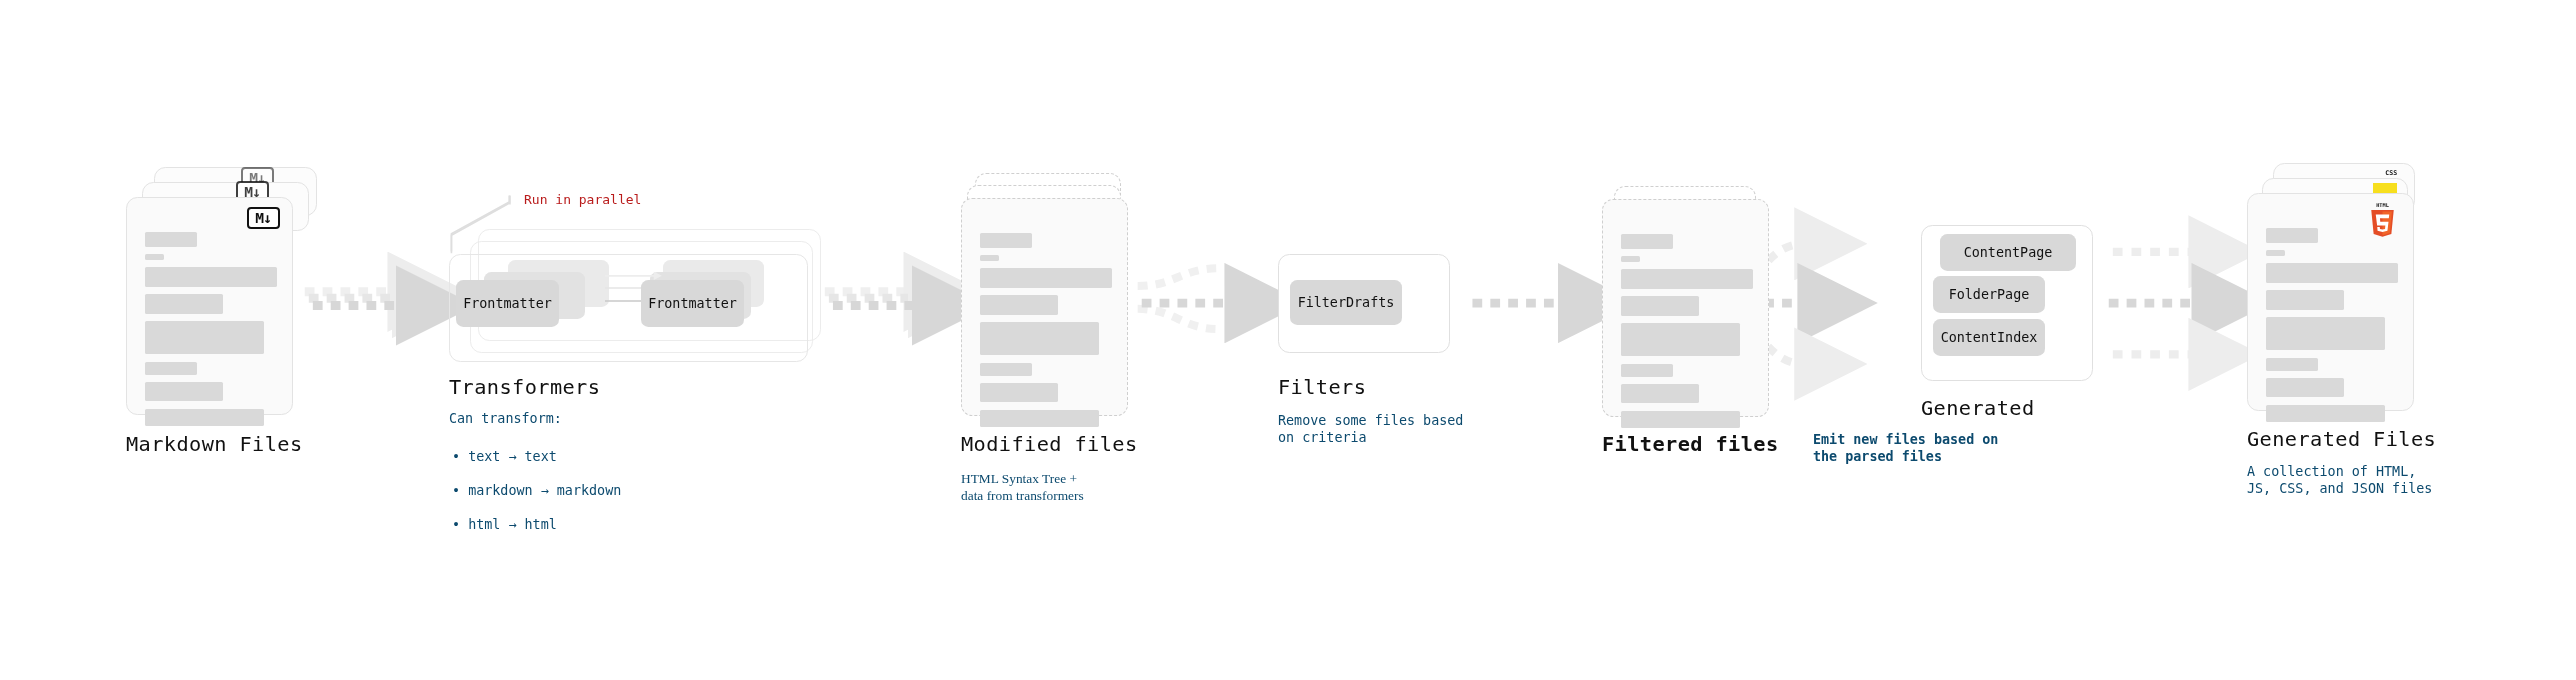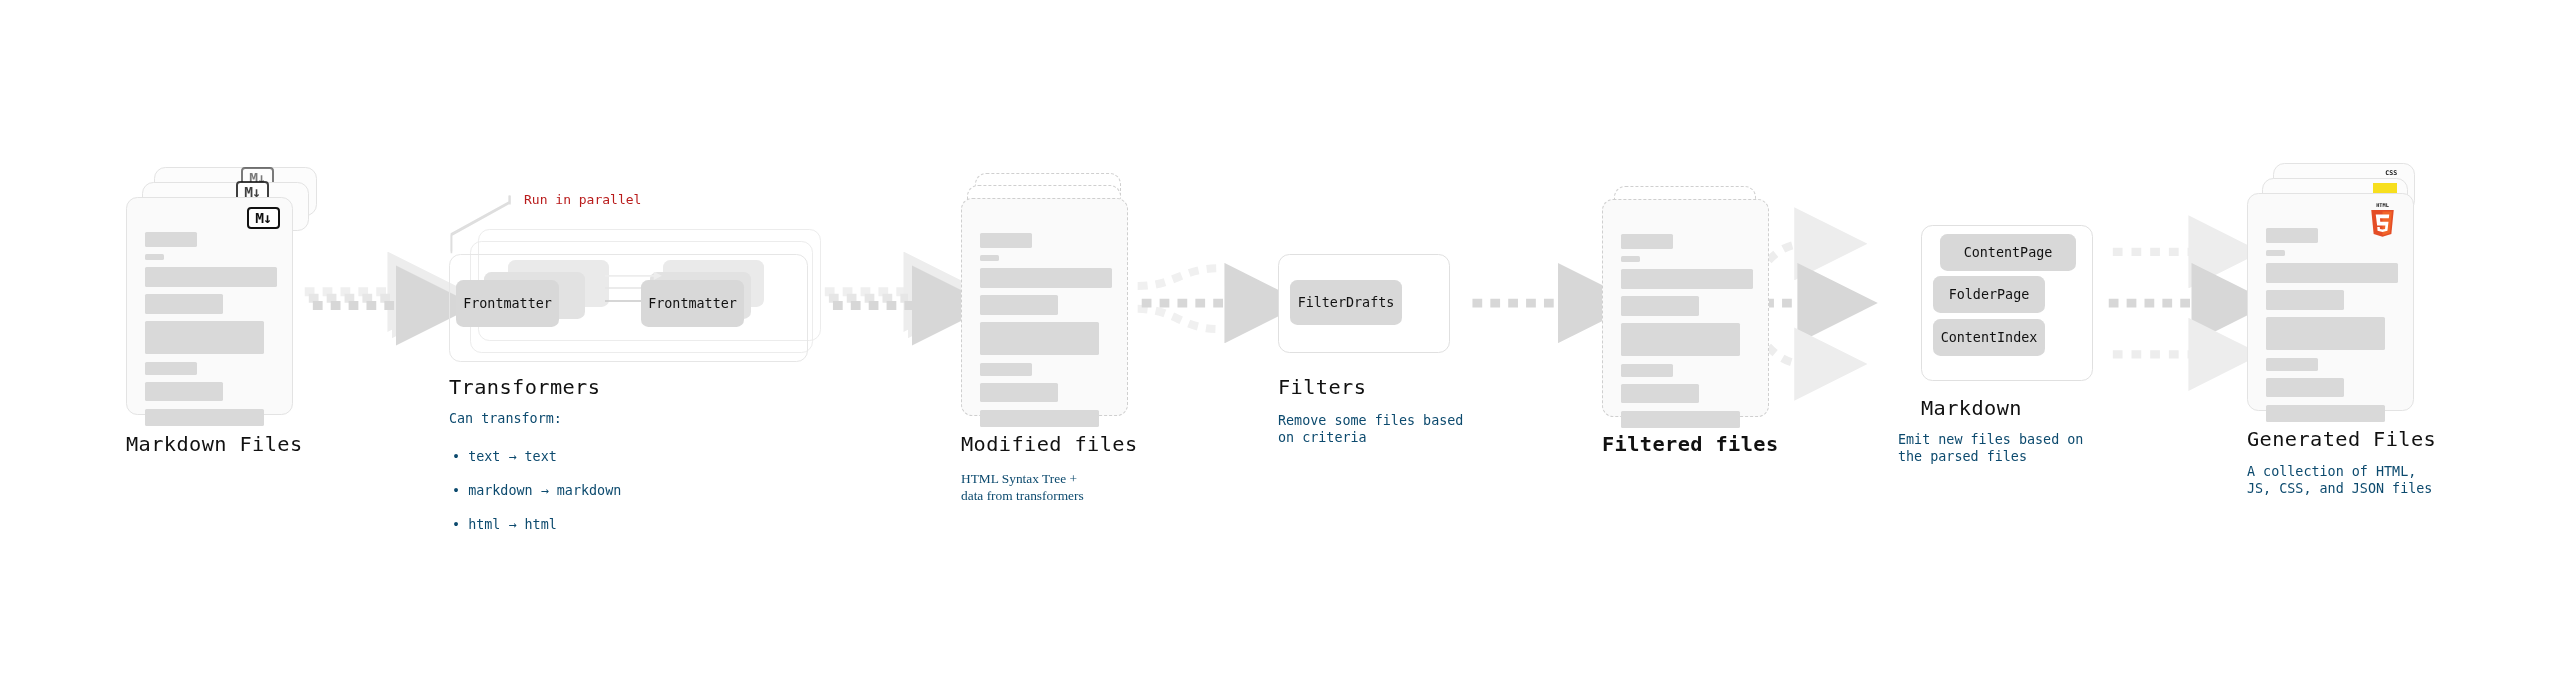--- a/index.html
+++ b/index.html
@@ -265,22 +265,22 @@
       </div>
     </div>
     <div class="title" style="left:1602px;top:432px;font-weight:bold;">Filtered files</div>
   </div>
 
   <div>
     <div class="pbox" style="left:1921px;top:225px;width:172px;height:156px;"></div>
     <div class="chip" style="left:1933px;top:234px;width:136px;height:37px;margin-left:7px;">ContentPage</div>
     <div class="chip" style="left:1933px;top:276px;width:112px;height:37px;">FolderPage</div>
     <div class="chip" style="left:1933px;top:319px;width:112px;height:37px;">ContentIndex</div>
-    <div class="title" style="left:1921px;top:396px;">Markdown</div>
-    <div class="desc" style="left:1898px;top:431px;">Emit new files based on
+    <div class="title" style="left:1921px;top:396px;">Generated</div>
+    <div class="desc" style="left:1813px;top:431px;font-weight:bold;">Emit new files based on
 the parsed files</div>
   </div>
 
   <div>
 
     <div class="doc ghost" style="left:2273px;top:163px;width:142px;height:49px;"></div>
     <div class="cssbadge" style="left:2379px;top:171px;">
       <div class="csstxt">CSS</div>
       <div class="cssbar"></div>
     </div>

